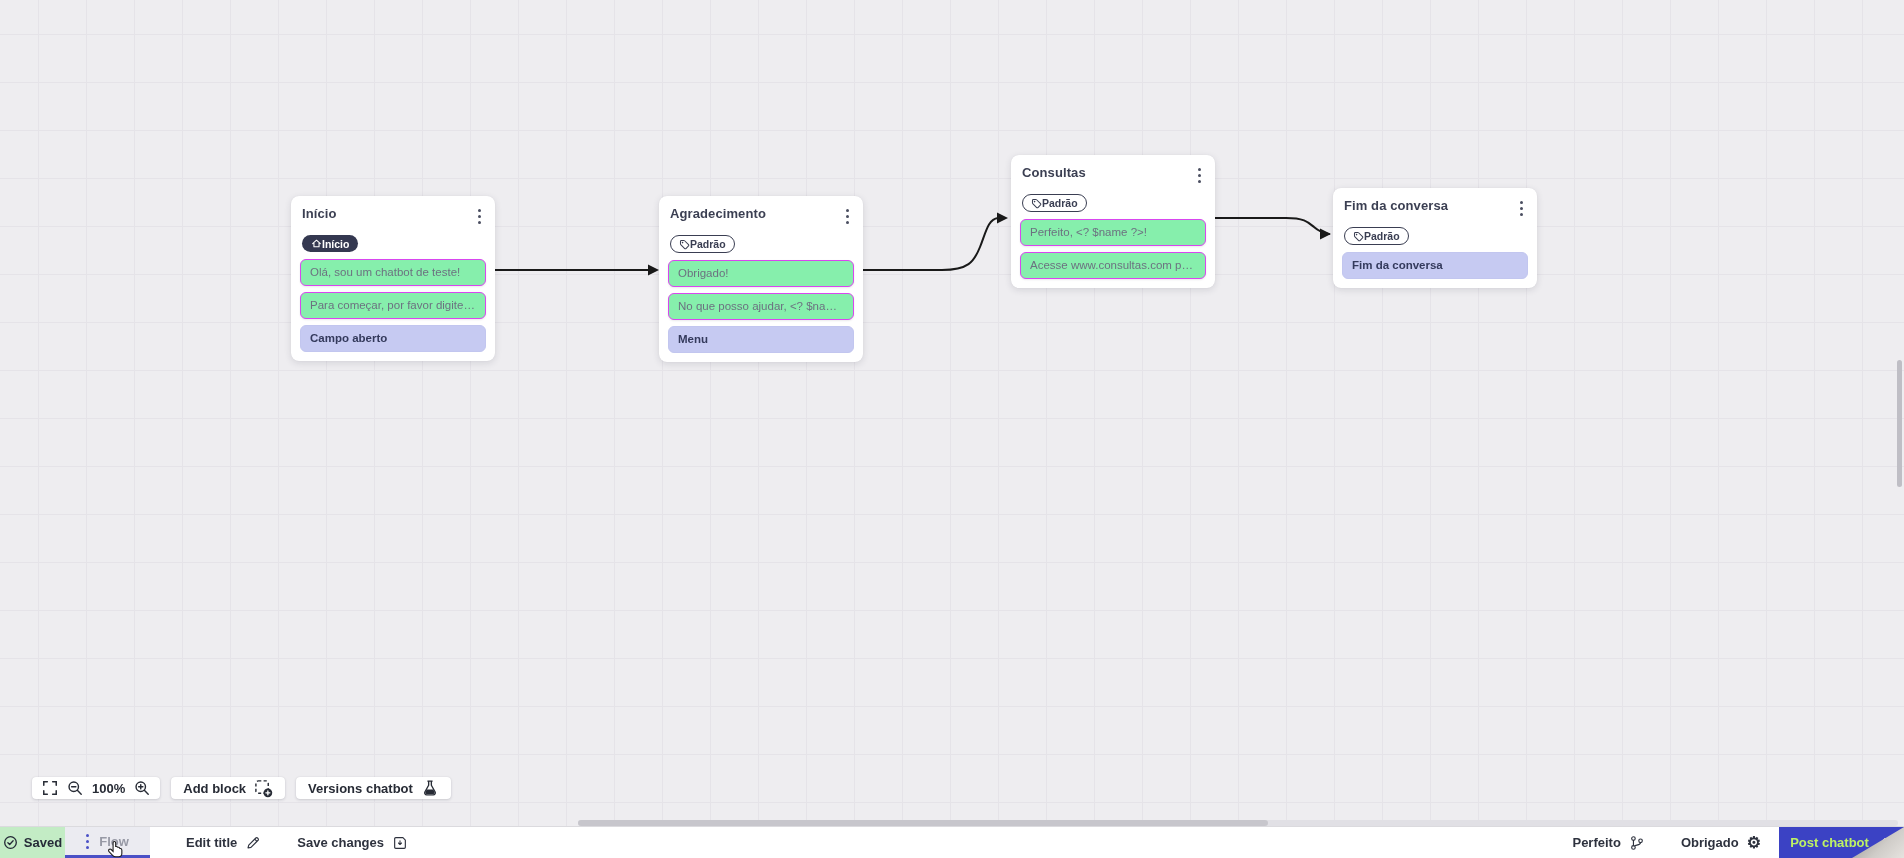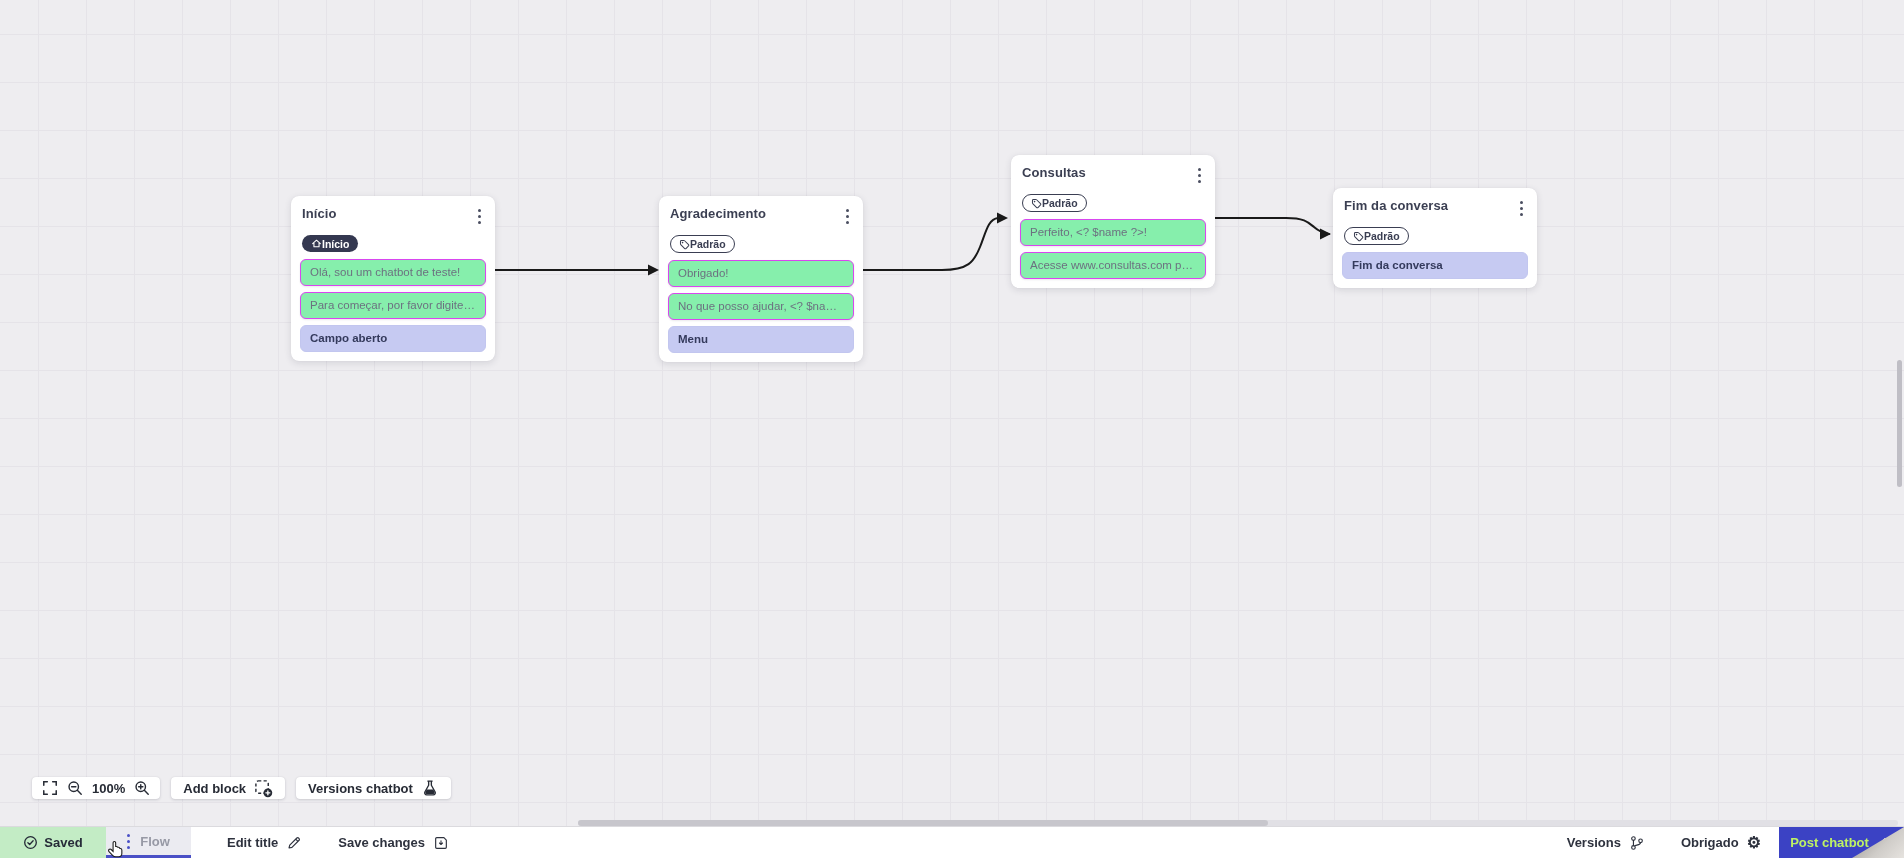--- a/index.html
+++ b/index.html
@@ -61,21 +61,21 @@
   
   .hscroll-track { position:absolute; left:578px; top:820px; width:1320px; height:6px; border-radius:3px; background:#e1e0e5; }
   .hscroll-thumb { position:absolute; left:578px; top:820px; width:690px; height:6px; border-radius:3px; background:#c7c6cc; }
   .vscroll-thumb { position:absolute; left:1897px; top:360px; width:5px; height:127px; border-radius:2.5px; background:#bfbec5; }
 
   
   .statusbar {
     position:absolute; left:0; top:827px; width:1904px; height:31px; background:#fff;
     display:flex; align-items:stretch; font-size:13px; color:#2e323e;
   }
-  .saved-chip { width:106px; background:#c3ecc5; display:flex; align-items:center; justify-content:center; gap:6px; font-weight:700; color:#262b38; }
+  .saved-chip { width:65px; background:#c3ecc5; display:flex; align-items:center; justify-content:center; gap:6px; font-weight:700; color:#262b38; }
   .flow-tab { width:85px; background:#ebebf1; border-bottom:3px solid #4a50c6; display:flex; align-items:center; justify-content:center; gap:10px; cursor:pointer; position:relative; }
   .flow-tab .vdots { display:flex; flex-direction:column; align-items:center; }
   .flow-tab .vdots i { width:3px; height:3px; border-radius:50%; background:#4a50c6; margin:1.5px 0; }
   .flow-label { color:#9799a5; font-weight:700; }
   .bar-btn { display:flex; align-items:center; gap:8px; padding:0 18px; font-weight:600; cursor:pointer; color:#2e323e; }
   .bar-btn.first { margin-left:18px; }
   .statusbar .spacer { flex:1; }
   .post-btn { width:125px; background:#3b42c4; color:#bef264; font-weight:700; display:flex; align-items:center; justify-content:center; gap:8px; cursor:pointer; }
   .gear-glyph { font-size:16px; line-height:1; }
   .corner-curl { position:absolute; right:0; bottom:0; width:52px; height:31px;
@@ -252,21 +252,21 @@
   </div>
   <div class="bar-btn">
     <span>Save changes</span>
     <svg width="16" height="16" viewBox="0 0 18 18">
         <path d="M3 4.2 c0-.7.5-1.2 1.2-1.2 h8.1 L15 5.7 V13.8 c0 .7-.5 1.2-1.2 1.2 H4.2 c-.7 0-1.2-.5-1.2-1.2 Z" stroke="#2e323e" stroke-width="1.3" fill="none" stroke-linejoin="round"></path>
         <path d="M9 6.5 v4 M7.3 9 L9 10.7 L10.7 9" stroke="#2e323e" stroke-width="1.2" fill="none" stroke-linecap="round" stroke-linejoin="round"></path>
       </svg>
   </div>
   <div class="spacer"></div>
   <div class="bar-btn">
-    <span>Versions</span>
+    <span>Perfeito</span>
     <svg width="16" height="16" viewBox="0 0 18 18">
         <circle cx="5" cy="4" r="2" stroke="#2e323e" stroke-width="1.3" fill="none"></circle>
         <circle cx="5" cy="14" r="2" stroke="#2e323e" stroke-width="1.3" fill="none"></circle>
         <circle cx="13" cy="6.5" r="2" stroke="#2e323e" stroke-width="1.3" fill="none"></circle>
         <path d="M5 6 v6 M13 8.5 c0 2.6-3.4 2.6-6 3.4" stroke="#2e323e" stroke-width="1.3" fill="none" stroke-linecap="round"></path>
       </svg>
   </div>
   <div class="bar-btn">
     <span>Obrigado</span>
     <span class="gear-glyph">⚙</span>

